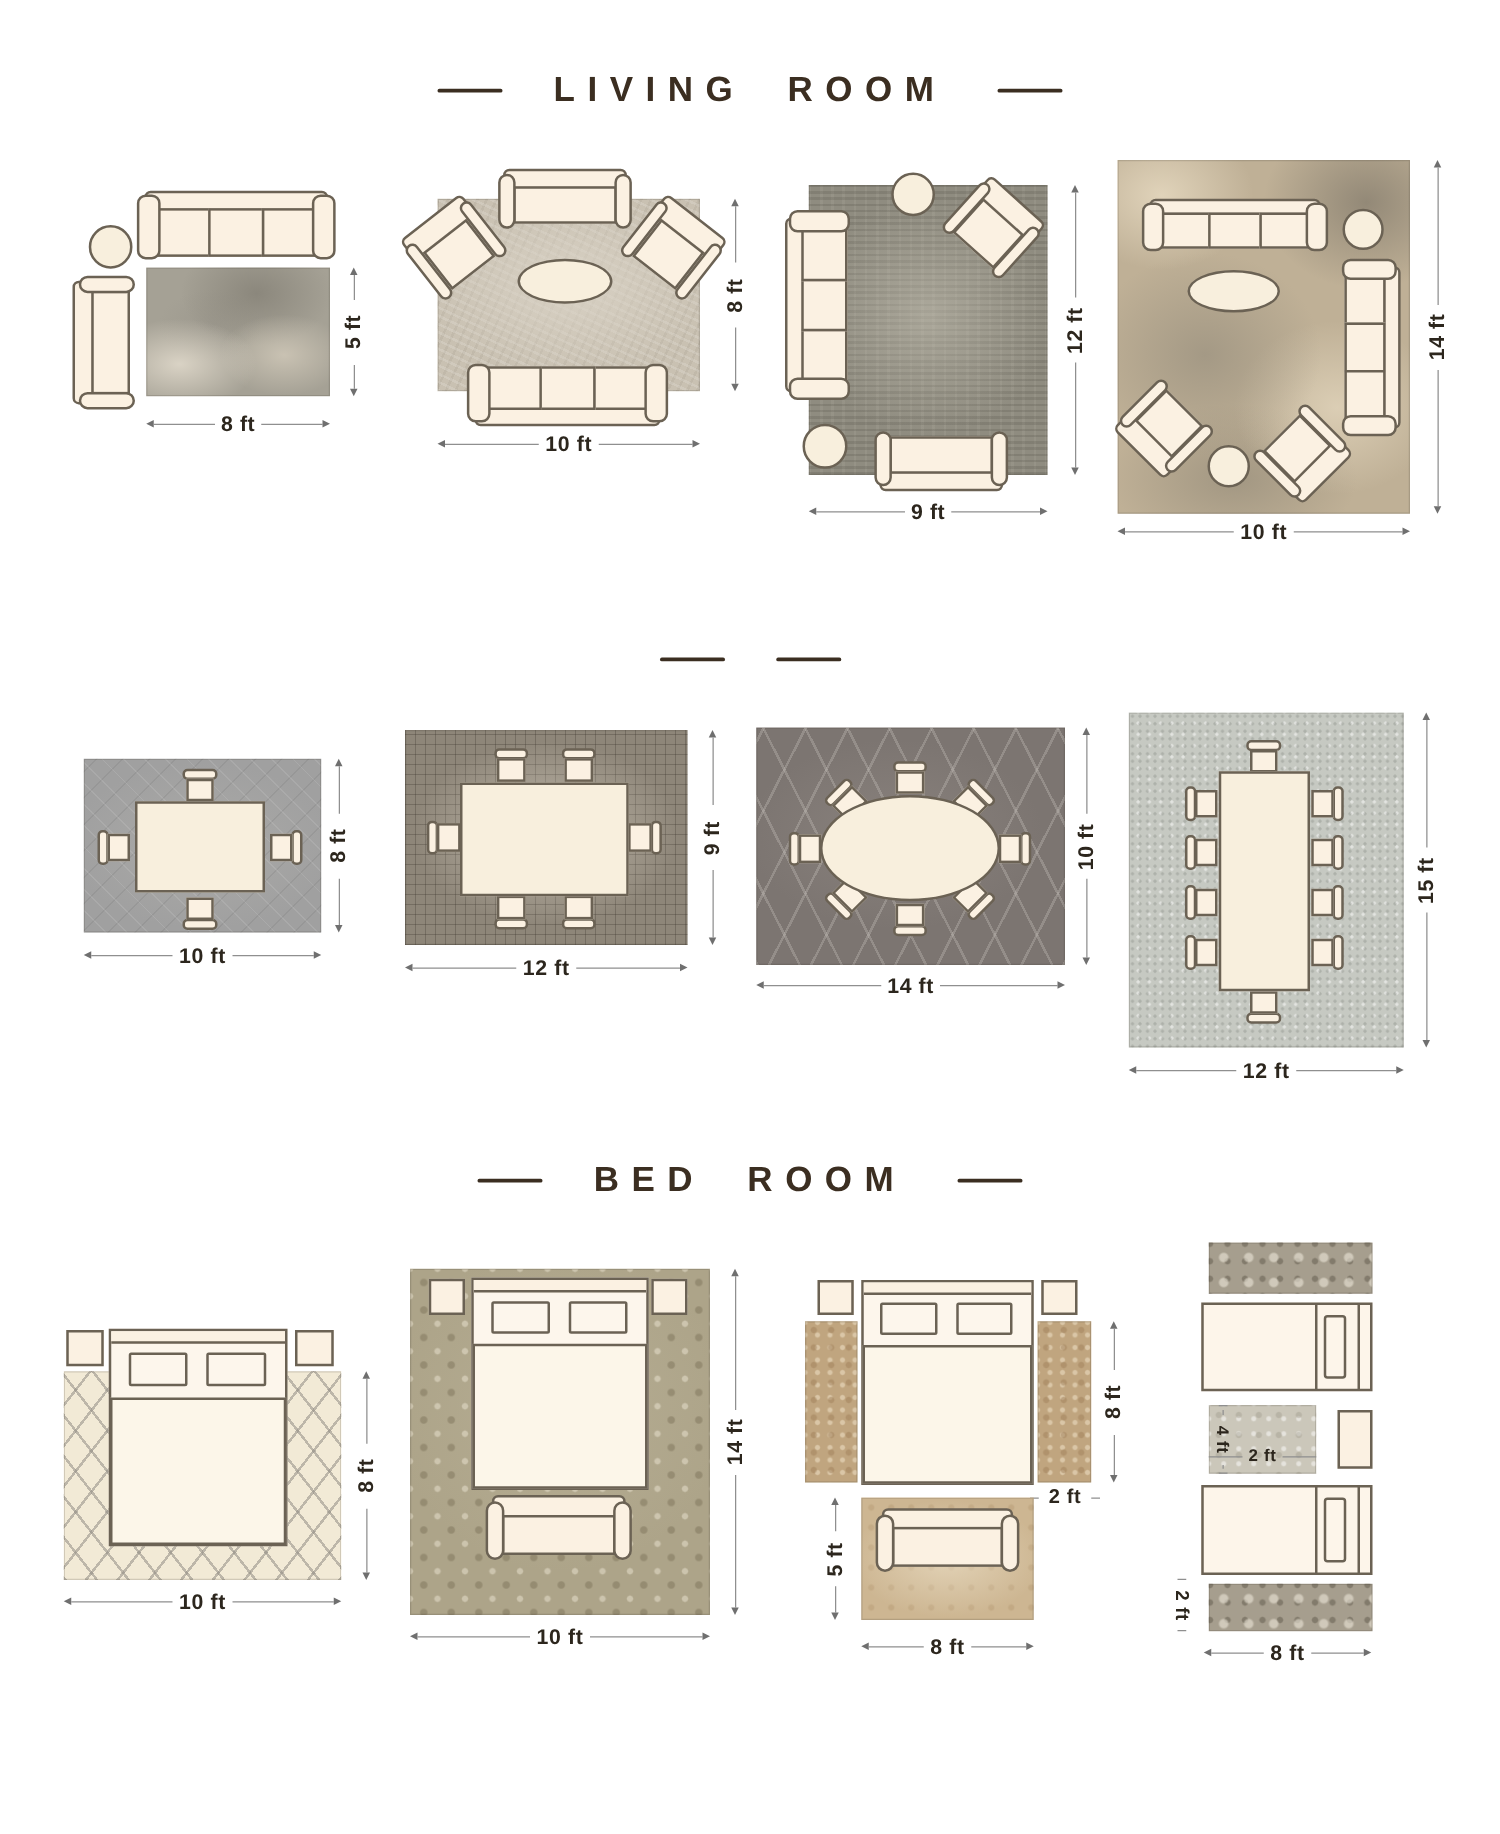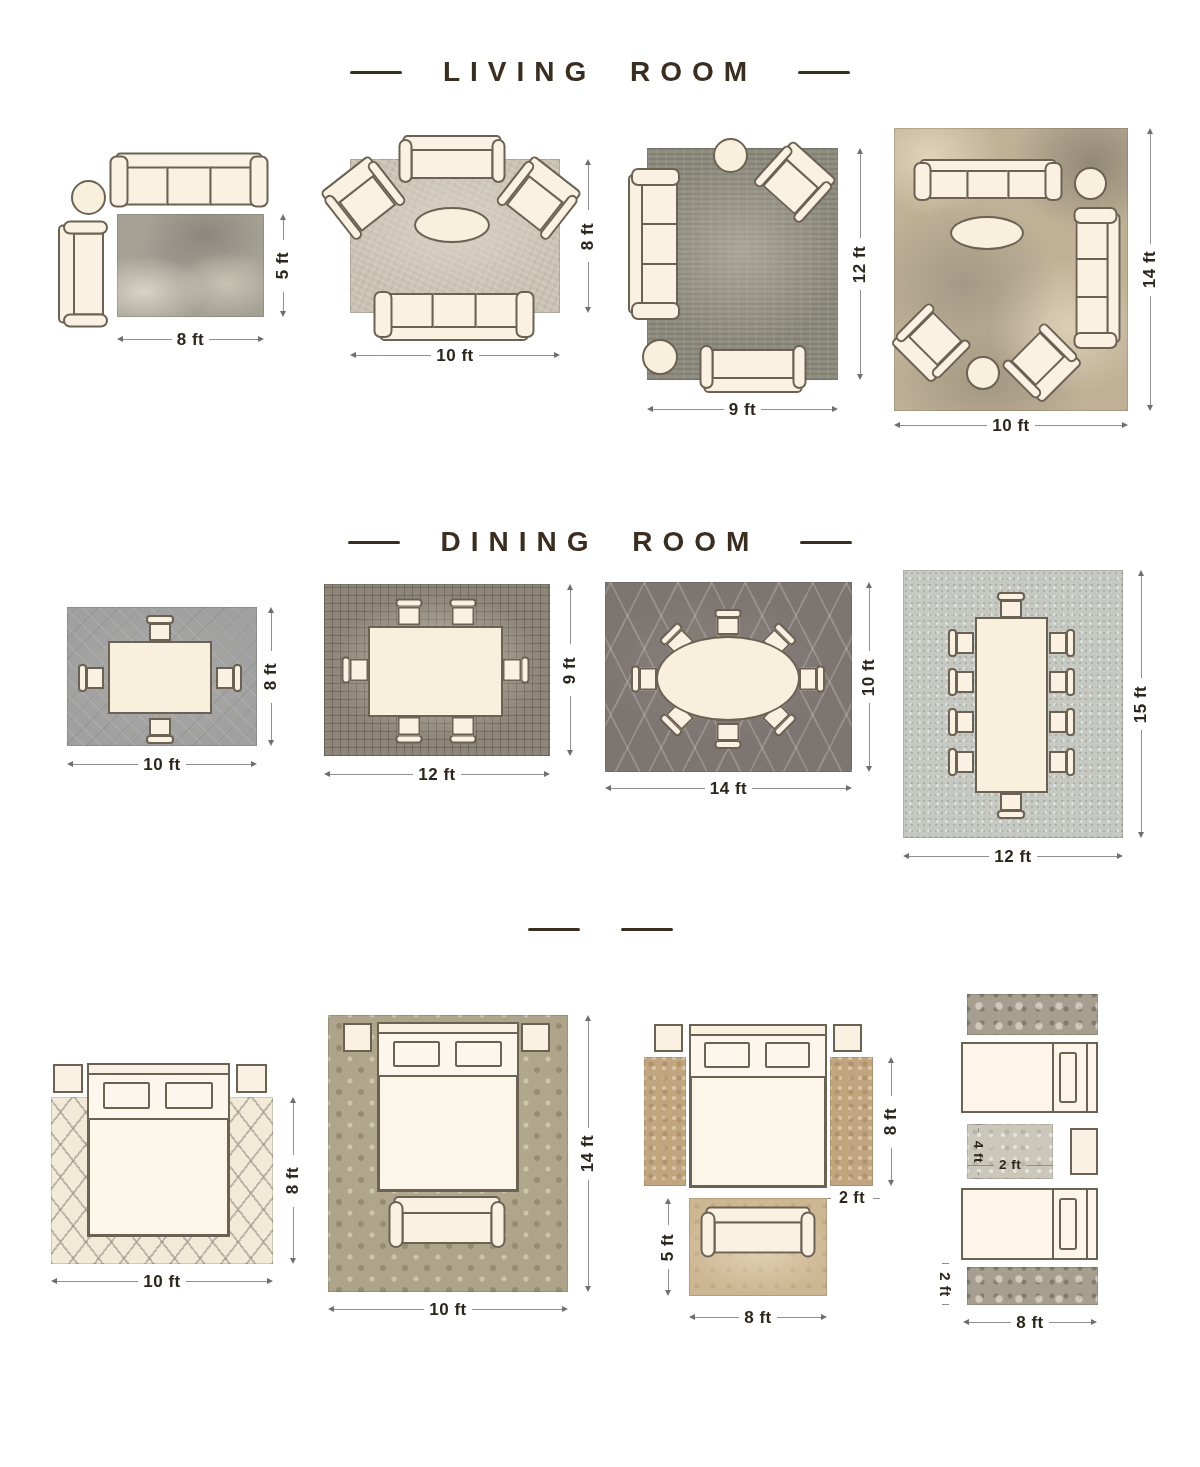--- a/index.html
+++ b/index.html
@@ -318,21 +318,20 @@
           </span>
         <span class="ln"></span>
           <span class="ah d"></span>
       </div>
     </div>
   </div>
 
   <div>
     <div class="stitle" style="top:526px">
       <span class="tdash"></span>
-      <h2>DINING ROOM</h2>
       <span class="tdash"></span>
     </div>
 
     <div>
       <div class="rug rx-d1" style="left:67px;top:607px;width:190px;height:139px"></div>
       <div class="f dchair pl" style="left:160px;top:628px;width:28px;height:26px;--r:0deg">
           <i class="fp back"></i>
           <i class="fp seat"></i>
         </div>
       <div class="f dchair pl" style="left:160px;top:731px;width:28px;height:26px;--r:180deg">
@@ -522,20 +521,21 @@
           </span>
         <span class="ln"></span>
           <span class="ah d"></span>
       </div>
     </div>
   </div>
 
   <div>
     <div class="stitle" style="top:928px">
       <span class="tdash"></span>
+      <h2>BED ROOM</h2>
       <span class="tdash"></span>
     </div>
 
     <div>
       <div class="nstand" style="left:53px;top:1064px;width:30px;height:29px"></div>
       <div class="nstand" style="left:236px;top:1064px;width:31px;height:29px"></div>
       <div class="rug rx-b1" style="left:51px;top:1097px;width:222px;height:167px"></div>
       <div class="bed" style="left:87px;top:1063px;width:143px;height:174px">
         <i class="hb"></i>
         <i class="pil p1"></i>

